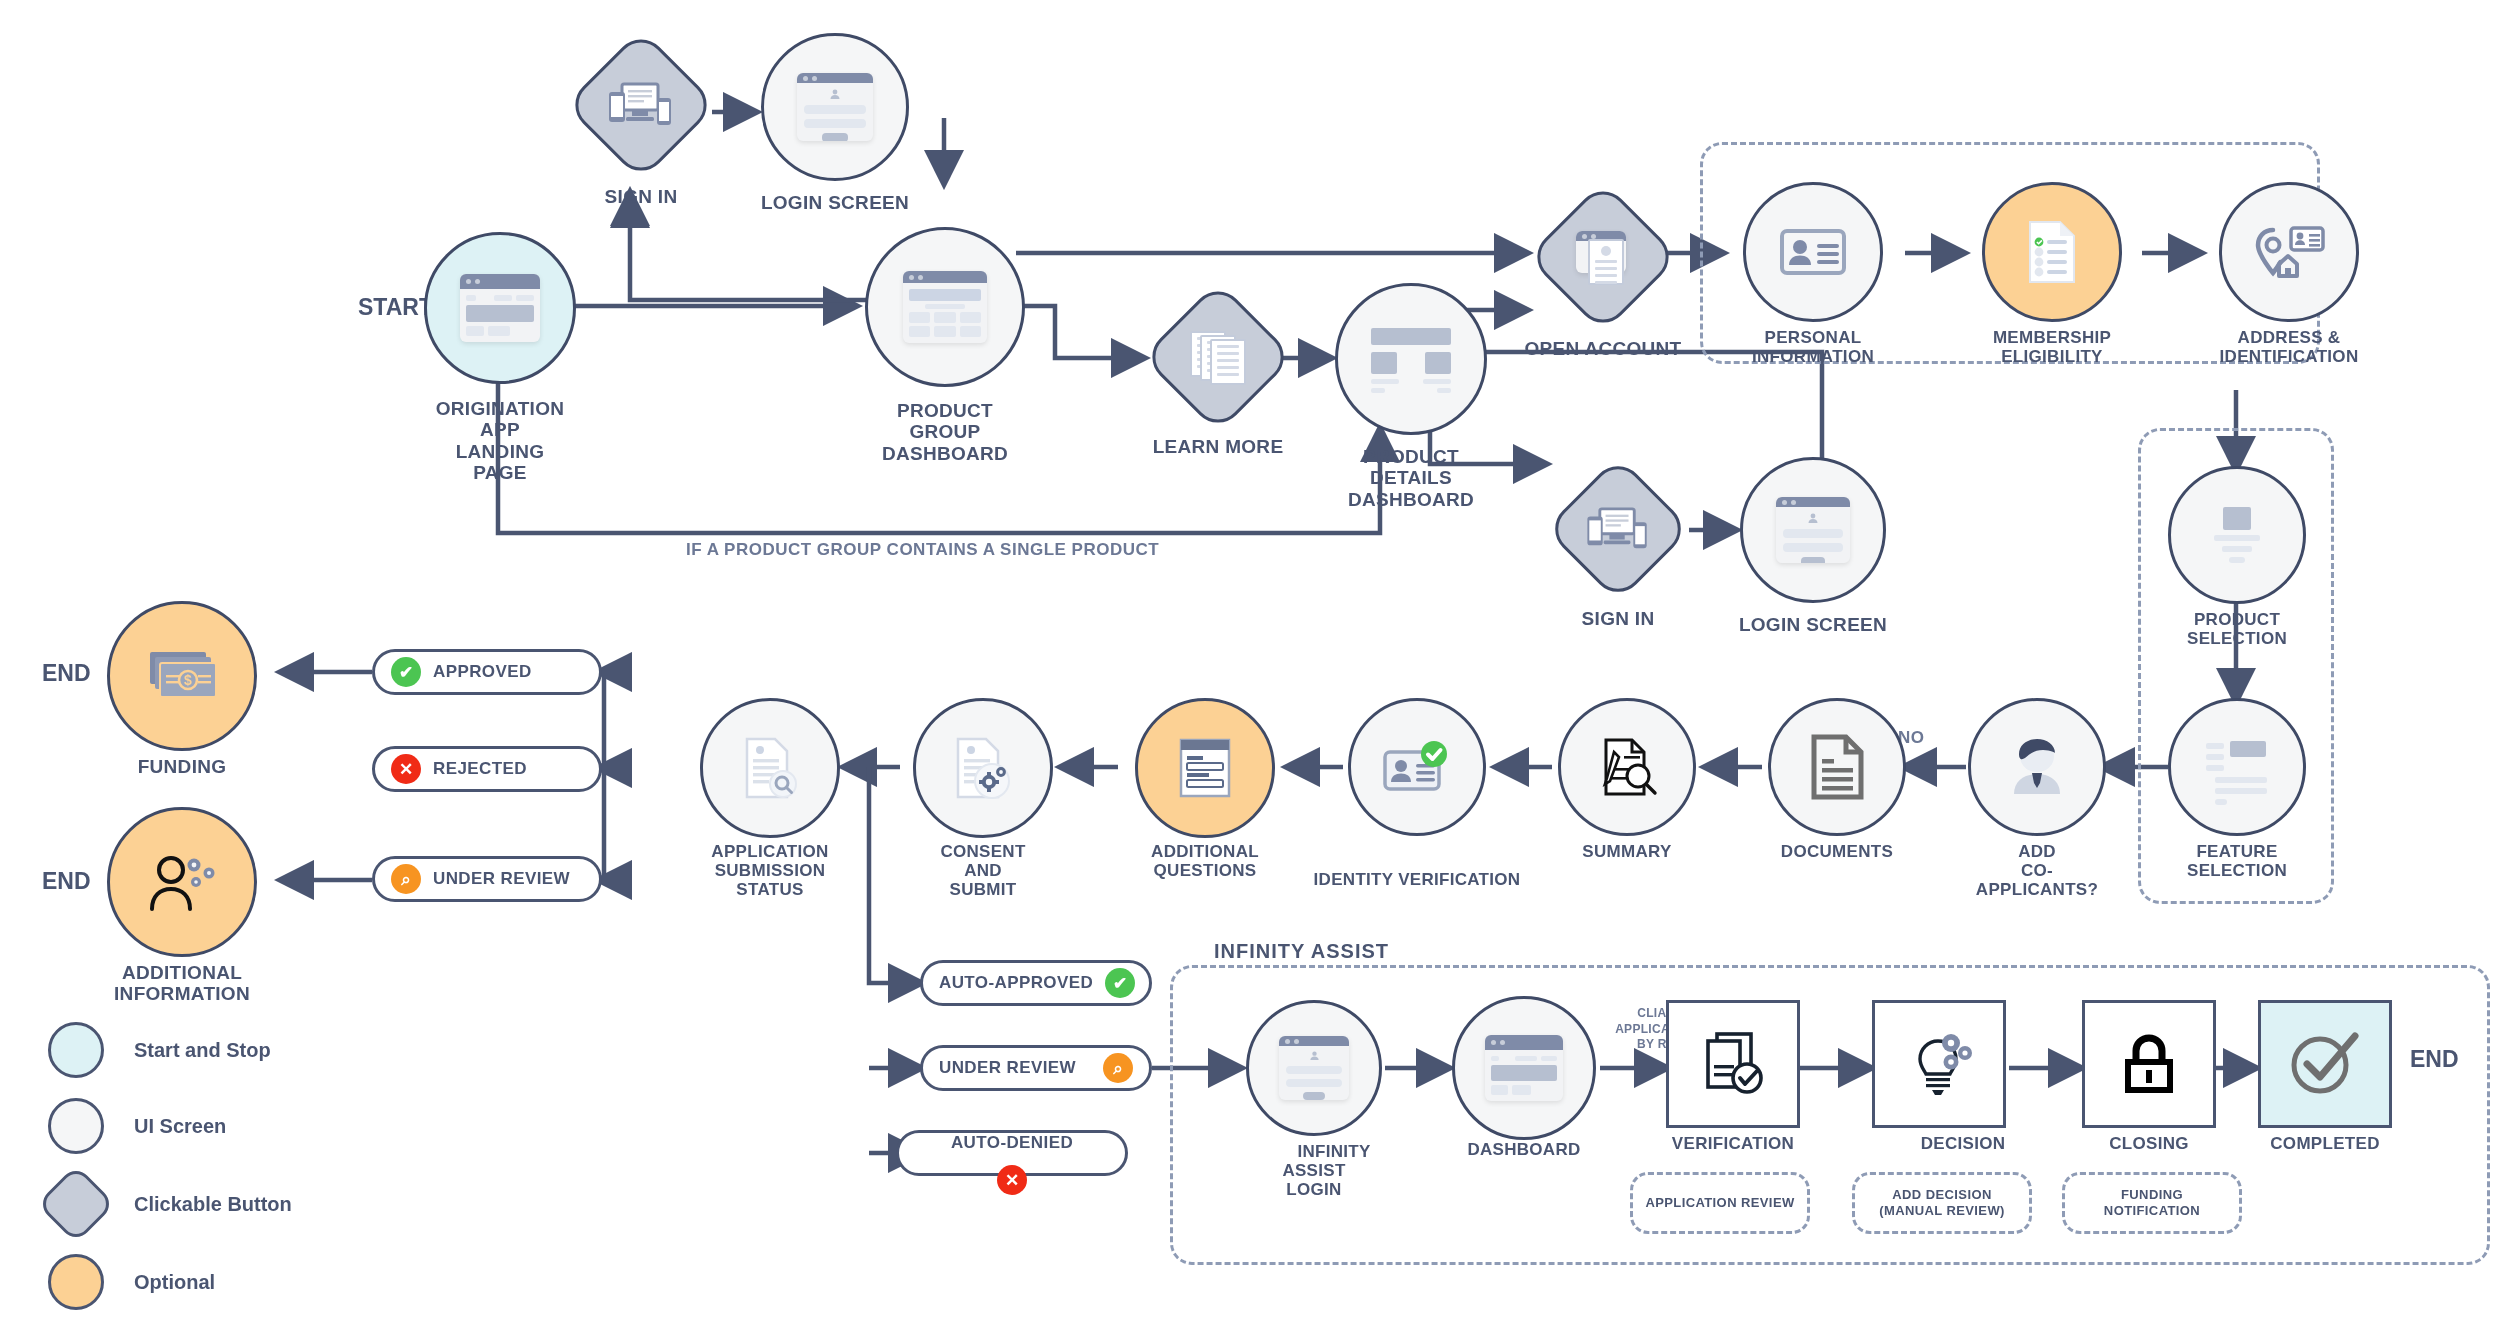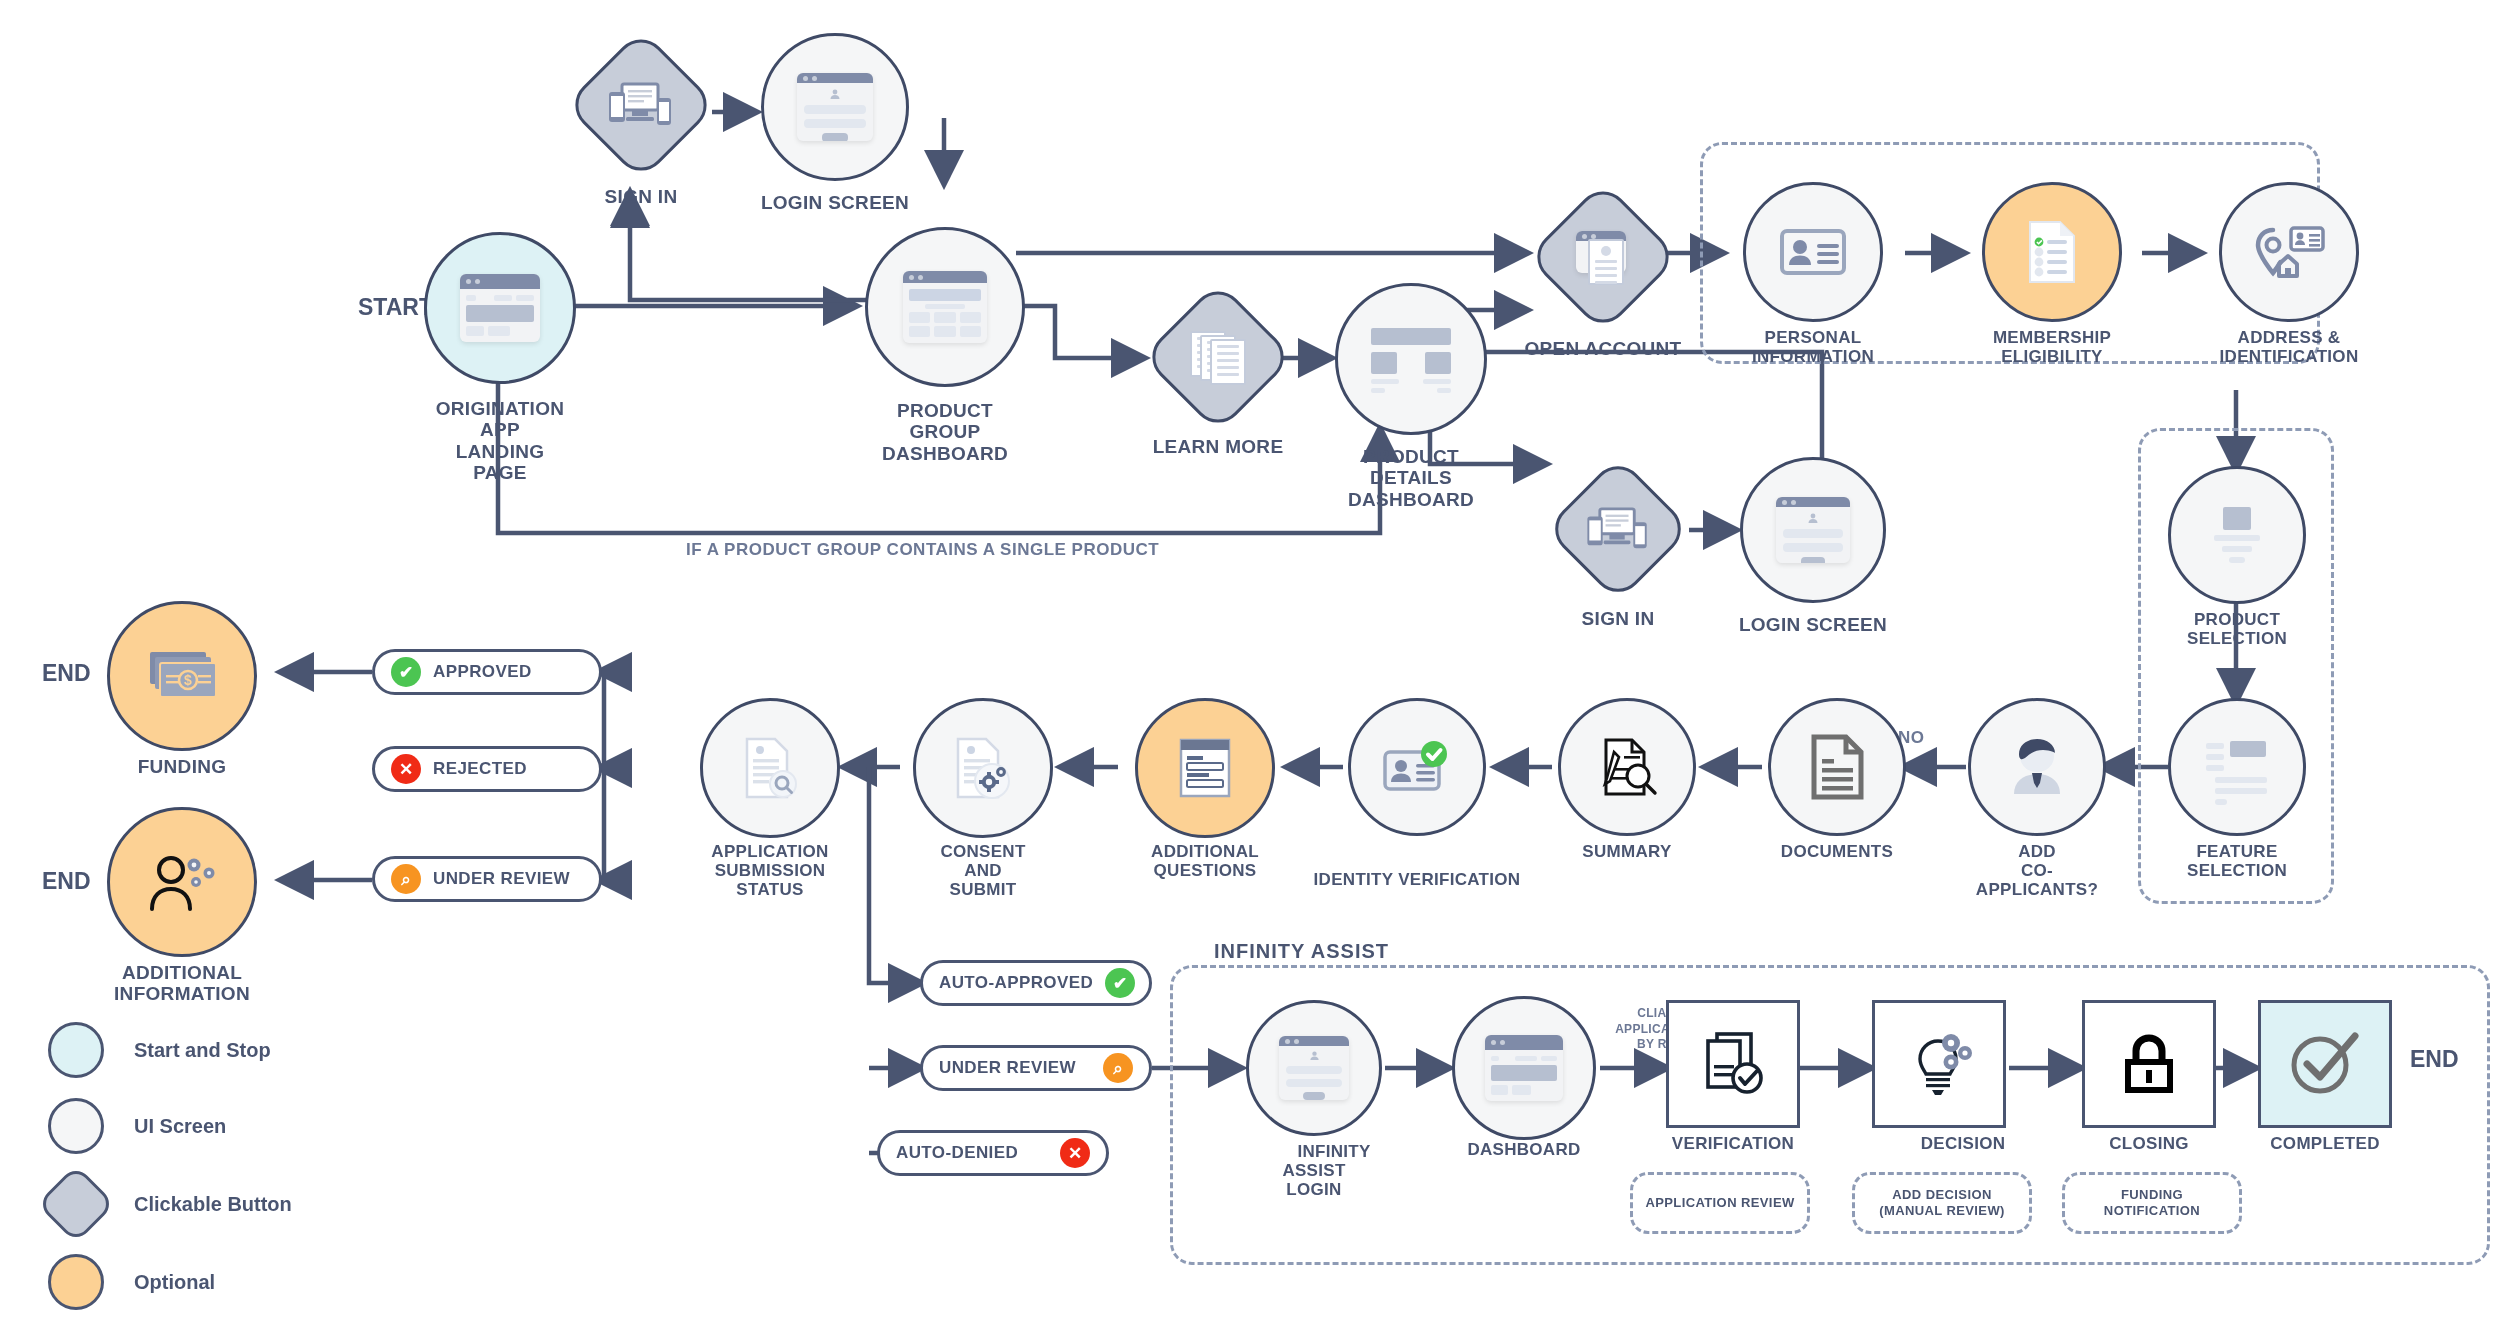--- a/index.html
+++ b/index.html
@@ -697,21 +697,21 @@
   </div>
 
   <div class="pill rev" style="left:920px;top:960px;width:232px;">
     <span class="lbl">AUTO-APPROVED</span>
     <span class="badge green">✔</span>
   </div>
   <div class="pill rev" style="left:920px;top:1045px;width:232px;">
     <span class="lbl">UNDER REVIEW</span>
     <span class="badge orange">⌕</span>
   </div>
-  <div class="pill rev" style="left:877px;top:1130px;width:232px;">
+  <div class="pill rev" style="left:896px;top:1130px;width:232px;flex-direction:column;">
     <span class="lbl">AUTO-DENIED</span>
     <span class="badge red">✕</span>
   </div>
 
   <div class="dgroup" style="left:1170px;top:965px;width:1320px;height:300px;"></div>
   <div class="dgroup-title" style="left:1206px;top:940px;">INFINITY ASSIST</div>
 
   <div class="node" style="left:1242px;top:1000px;width:144px;height:190px;">
     <div class="shape circle" style="width:136px;height:136px;left:4px;top:0;">
       <div class="ic browser" style="width:70px;height:64px;">

